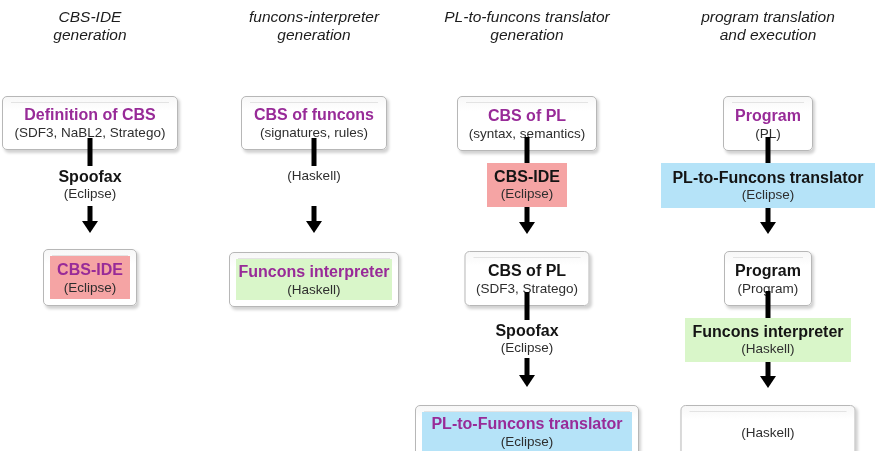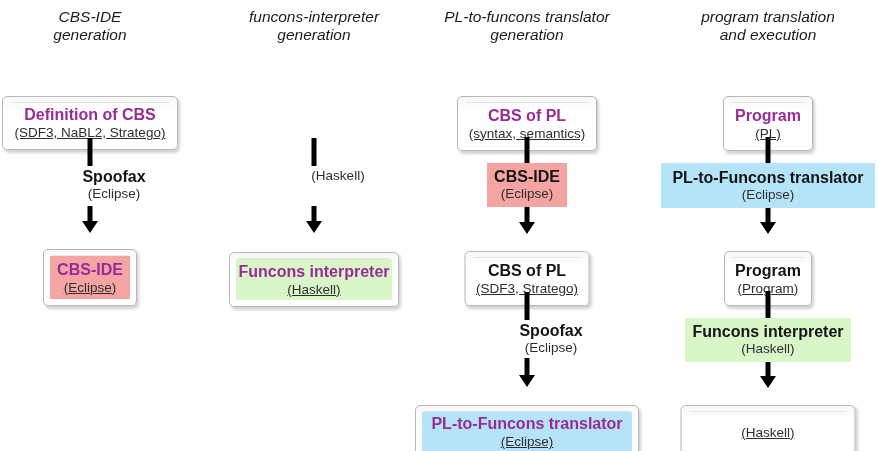--- a/index.html
+++ b/index.html
@@ -31,26 +31,26 @@
   .box::before{
     content:"";position:absolute;top:5px;left:8px;right:8px;height:1px;
     background:#e3e3e3;
   }
   .box.filled{padding:6px;}
   .box .fillpane{
     width:100%;height:100%;display:flex;flex-direction:column;
     align-items:center;justify-content:center;position:relative;z-index:1;
   }
   .boxtitle{font-size:16px;font-weight:bold;line-height:20px;color:#141414;white-space:nowrap;}
-  .boxsub{font-size:13.5px;line-height:16px;color:#2e2e2e;white-space:nowrap;text-decoration:underline;}
+  .boxsub{font-size:13.5px;line-height:16px;color:#2e2e2e;white-space:nowrap;}
   .t-purple{color:var(--purple);}
 
   .toollabel{
     position:absolute;left:50%;transform:translateX(-50%);
-    text-align:center;white-space:nowrap;margin-left:24px;
+    text-align:center;white-space:nowrap;
   }
   .toolname{font-size:16px;font-weight:bold;line-height:18px;color:#141414;}
   .toolsub{font-size:13.5px;line-height:16px;color:#2e2e2e;}
 
   .toolbox{
     position:absolute;left:50%;transform:translateX(-50%);
     display:flex;flex-direction:column;align-items:center;justify-content:center;
     box-sizing:border-box;white-space:nowrap;
   }
   .fill-pink{background:var(--pink);}
@@ -103,20 +103,24 @@
     </div>
   </div>
 </div>
 
 <div class="col c2">
   <div class="coltitle">
     <div>funcons-interpreter</div>
     <div>generation</div>
   </div>
 
+  <div class="box" style="top:80px;width:146px;height:54px">
+    <div class="boxtitle t-purple">CBS of funcons</div>
+    <div class="boxsub">(signatures, rules)</div>
+  </div>
 
   <div class="vline" style="top:138px;height:28px"></div>
 
   <div class="toollabel" style="top:168px">
     <div class="toolsub">(Haskell)</div>
   </div>
 
   <div class="varrow" style="top:206px;height:27px"></div>
 
   <div class="box filled" style="top:236px;width:170px;height:55px">

